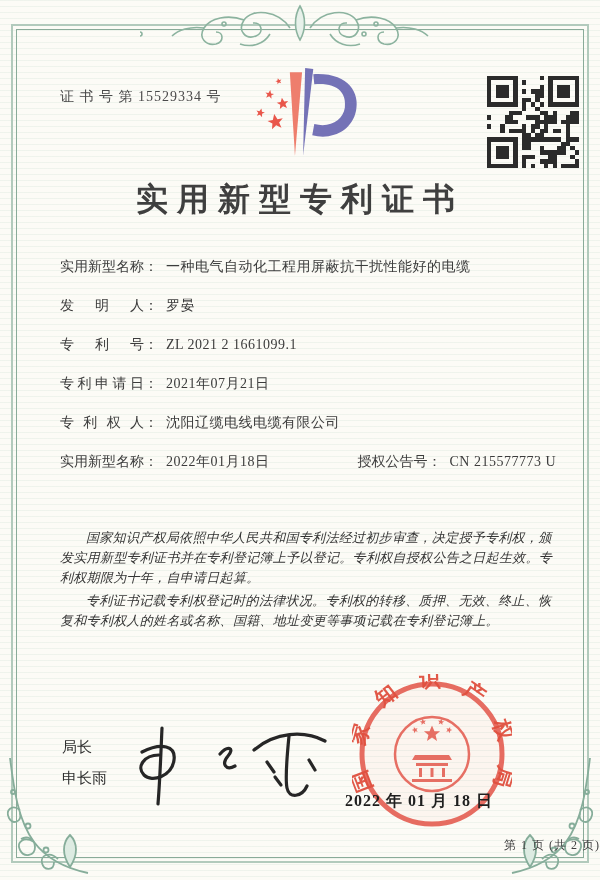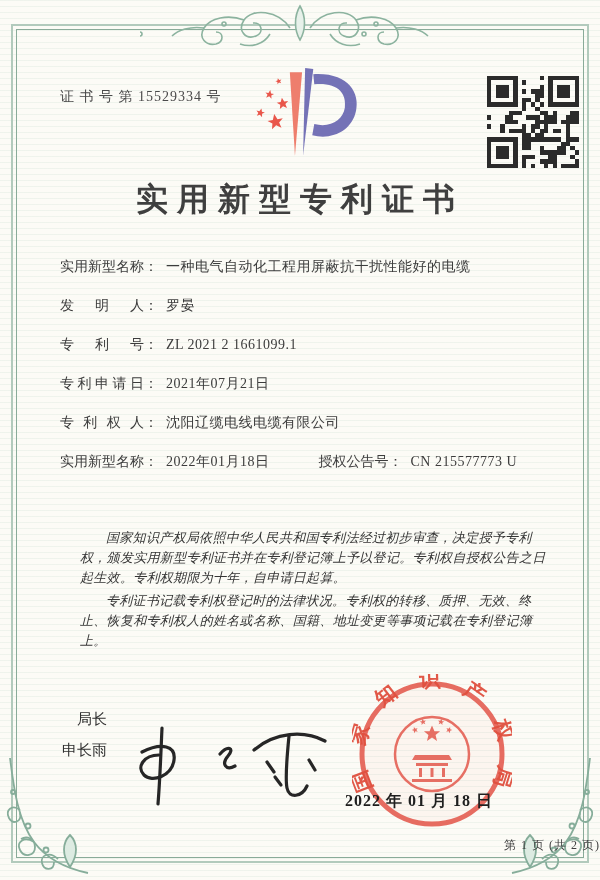--- a/index.html
+++ b/index.html
@@ -19,24 +19,24 @@
   .orn-br{right:0;bottom:0;transform:scaleX(-1);}
   .cert-no{position:absolute;left:60px;top:72px;font-size:14px;letter-spacing:1px;color:#4a4a4a;margin-top:16px;}
   .logo{position:absolute;left:230px;top:64px;}
   .qr{position:absolute;left:487px;top:76px;width:92px;height:92px;}
   .title{position:absolute;left:0;right:0;top:178px;text-align:center;font-size:32px;letter-spacing:9px;font-weight:600;color:#3f3f3f;}
   .fields{position:absolute;left:60px;right:30px;top:258px;font-size:14px;}
   .frow{height:39px;white-space:nowrap;}
   .flabel{display:inline-block;width:84px;text-align:justify;text-align-last:justify;vertical-align:top;}
   .fcolon{display:inline-block;margin-right:8px;}
   .fvalue{letter-spacing:0.5px;}
-  .grant-right{margin-left:49px;text-align:center;}
-  .paras{position:absolute;left:60px;right:42px;top:528px;font-size:13px;line-height:20px;font-style:italic;color:#343434;margin-left:20px;}
+  .grant-right{margin-left:88px;text-align:center;}
+  .paras{position:absolute;left:60px;right:42px;top:528px;font-size:13px;line-height:20px;font-style:italic;color:#343434;}
   .paras p{margin:0 0 3px 0;text-indent:2em;letter-spacing:0.3px;}
-  .signatory{position:absolute;left:62px;top:704px;font-size:15px;line-height:31px;color:#2e2e2e;text-align:right;}
+  .signatory{position:absolute;left:62px;top:732px;font-size:15px;line-height:31px;color:#2e2e2e;}
   .signature{position:absolute;left:128px;top:720px;}
   .seal{position:absolute;left:352px;top:674px;width:160px;height:160px;}
   .seal-date{position:absolute;left:345px;top:791px;width:175px;font-size:16px;font-weight:700;letter-spacing:1px;color:#1f1f1f;z-index:5;}
   .footer{position:absolute;left:0;right:0;top:837px;text-align:right;font-size:12px;color:#3f3f3f;letter-spacing:1px;}
 </style>
 </head>
 <body>
 
 <div class="page">
 

